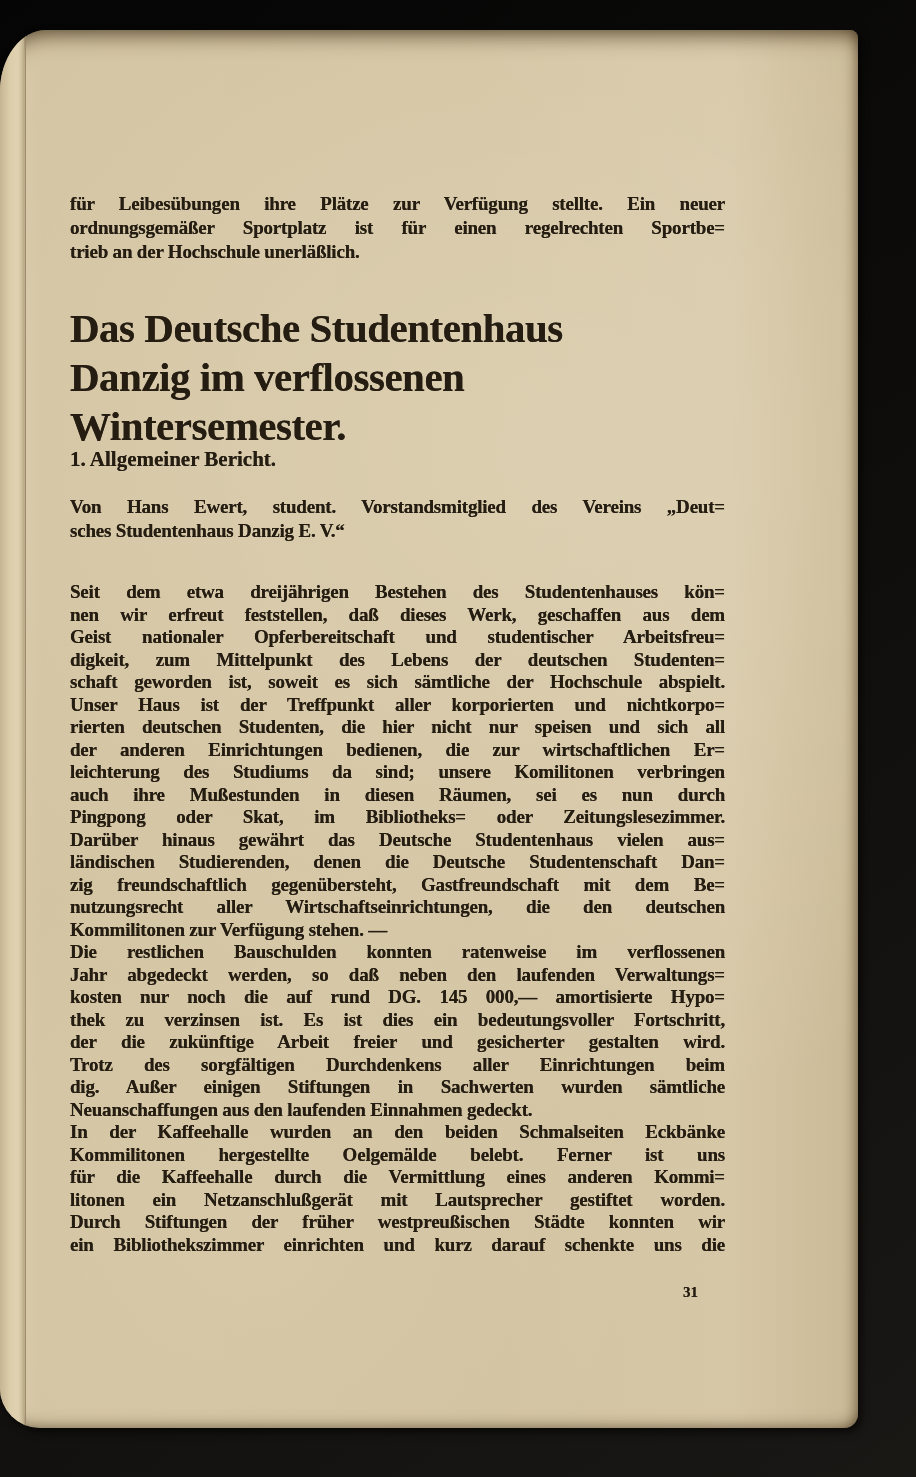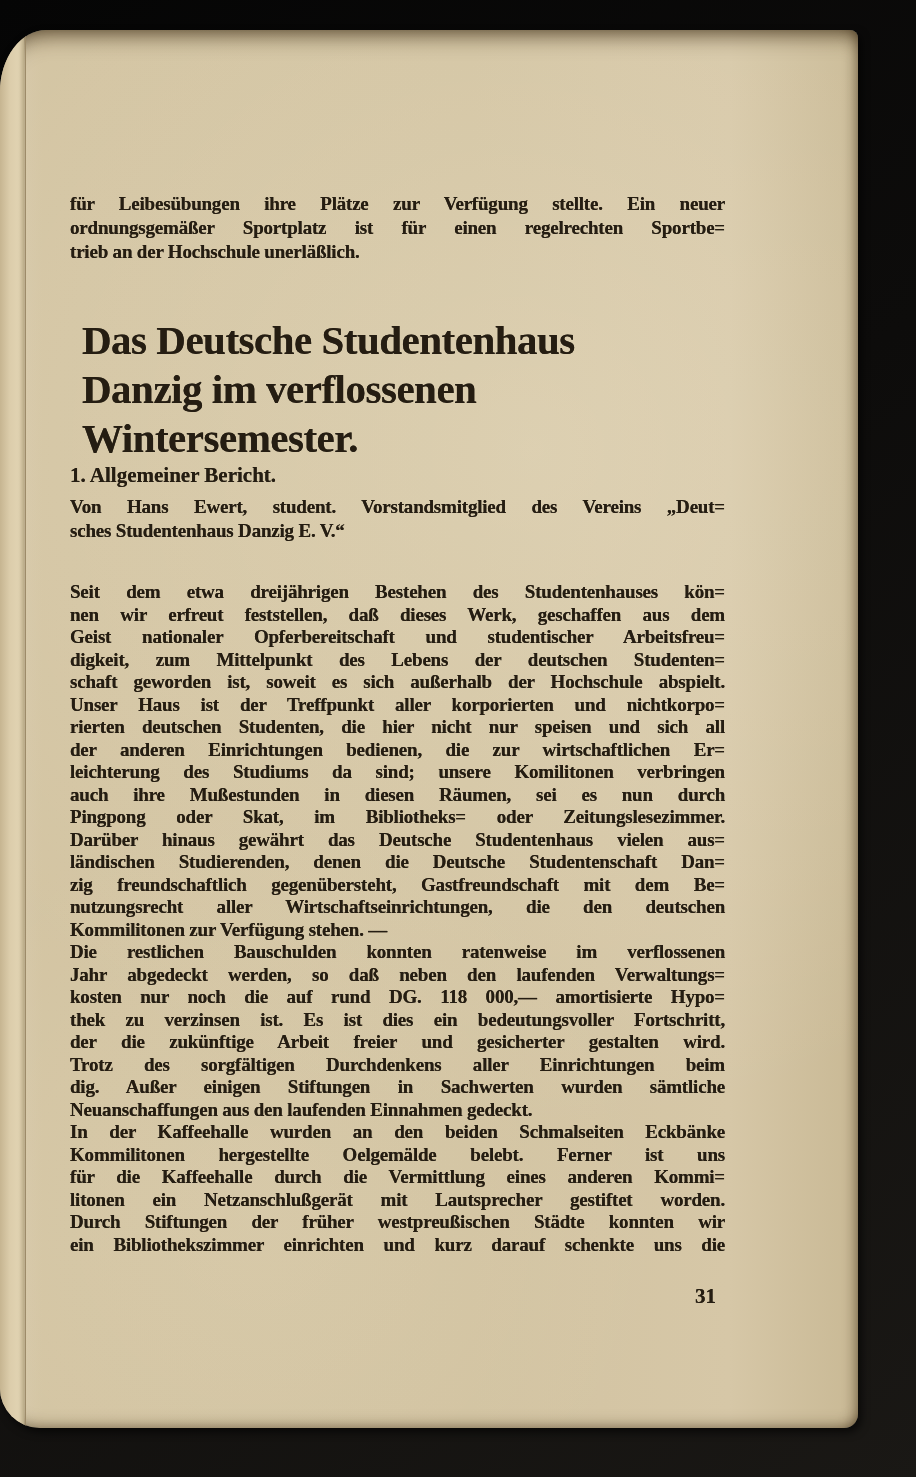--- a/index.html
+++ b/index.html
@@ -41,31 +41,30 @@
   .block {
     position: absolute;
     left: 70px; width: 655px;
     color: #251d12;
     text-shadow: 0 0 0.5px rgba(37,29,18,0.85);
   }
   .tline { text-align: justify; text-align-last: justify; }
   .tline.nojust { text-align: right; text-align-last: left; font-family: Liberation Serif, serif; }
 
   .intro   { top: 162px; font-size: 19px; line-height: 24px;   font-weight: 700; letter-spacing: -0.2px; }
-  .title   { top: 274px; font-size: 41px; line-height: 49px;   font-weight: 700; letter-spacing: -0.5px; margin: 12px; }
-  .section { top: 432px; font-size: 21px; line-height: 26px;   font-weight: 700; margin: 0; }
+  .title   { top: 274px; font-size: 41px; line-height: 49px;   font-weight: 700; letter-spacing: -0.5px; margin: 0; }
+  .section { top: 416px; font-size: 21px; line-height: 26px;   font-weight: 700; margin: 0; }
   .byline  { top: 465px; font-size: 19px; line-height: 23.5px; font-weight: 700; letter-spacing: -0.2px; }
   .bodytext{ top: 517px; font-size: 19px; line-height: 22.5px; font-weight: 700; letter-spacing: -0.2px; margin-top: 34px; }
   .pageno {
     position: absolute;
     left: 683px; top: 1254px;
-    font-size: 21px; font-weight: 700;
+    font-size: 15px; font-weight: 700;
     color: #251d12;
     text-shadow: 0 0 0.5px rgba(37,29,18,0.85);
-    margin-left: 12px;
   }
 </style>
 </head>
 <body>
 
 <div class="scan">
   <div class="paper">
     <div class="edge-strip"></div>
 
     <div class="block intro">
@@ -86,37 +85,37 @@
         <div class="tline">Von Hans Ewert, student. Vorstandsmitglied des Vereins „Deut=</div>
         <div class="tline nojust">sches Studentenhaus Danzig E. V.“</div>
       </div>
 
     <div class="block bodytext">
       <div>
           <div class="tline">Seit dem etwa dreijährigen Bestehen des Studentenhauses kön=</div>
           <div class="tline">nen wir erfreut feststellen, daß dieses Werk, geschaffen aus dem</div>
           <div class="tline">Geist nationaler Opferbereitschaft und studentischer Arbeitsfreu=</div>
           <div class="tline">digkeit, zum Mittelpunkt des Lebens der deutschen Studenten=</div>
-          <div class="tline">schaft geworden ist, soweit es sich außerhalb der Hochschule abspielt.</div>
+          <div class="tline">schaft geworden ist, soweit es sich sämtliche der Hochschule abspielt.</div>
           <div class="tline">Unser Haus ist der Treffpunkt aller korporierten und nichtkorpo=</div>
           <div class="tline">rierten deutschen Studenten, die hier nicht nur speisen und sich all</div>
           <div class="tline">der anderen Einrichtungen bedienen, die zur wirtschaftlichen Er=</div>
           <div class="tline">leichterung des Studiums da sind; unsere Komilitonen verbringen</div>
           <div class="tline">auch ihre Mußestunden in diesen Räumen, sei es nun durch</div>
           <div class="tline">Pingpong oder Skat, im Bibliotheks= oder Zeitungslesezimmer.</div>
           <div class="tline">Darüber hinaus gewährt das Deutsche Studentenhaus vielen aus=</div>
           <div class="tline">ländischen Studierenden, denen die Deutsche Studentenschaft Dan=</div>
           <div class="tline">zig freundschaftlich gegenübersteht, Gastfreundschaft mit dem Be=</div>
           <div class="tline">nutzungsrecht aller Wirtschaftseinrichtungen, die den deutschen</div>
           <div class="tline nojust">Kommilitonen zur Verfügung stehen. —</div>
         </div>
       <div>
           <div class="tline">Die restlichen Bauschulden konnten ratenweise im verflossenen</div>
           <div class="tline">Jahr abgedeckt werden, so daß neben den laufenden Verwaltungs=</div>
-          <div class="tline">kosten nur noch die auf rund DG. 118 000,— amortisierte Hypo=</div>
+          <div class="tline">kosten nur noch die auf rund DG. 145 000,— amortisierte Hypo=</div>
           <div class="tline">thek zu verzinsen ist. Es ist dies ein bedeutungsvoller Fortschritt,</div>
           <div class="tline">der die zukünftige Arbeit freier und gesicherter gestalten wird.</div>
           <div class="tline">Trotz des sorgfältigen Durchdenkens aller Einrichtungen beim</div>
           <div class="tline">dig. Außer einigen Stiftungen in Sachwerten wurden sämtliche</div>
           <div class="tline nojust">Neuanschaffungen aus den laufenden Einnahmen gedeckt.</div>
         </div>
       <div>
           <div class="tline">In der Kaffeehalle wurden an den beiden Schmalseiten Eckbänke</div>
           <div class="tline">Kommilitonen hergestellte Oelgemälde belebt. Ferner ist uns</div>
           <div class="tline">für die Kaffeehalle durch die Vermittlung eines anderen Kommi=</div>

